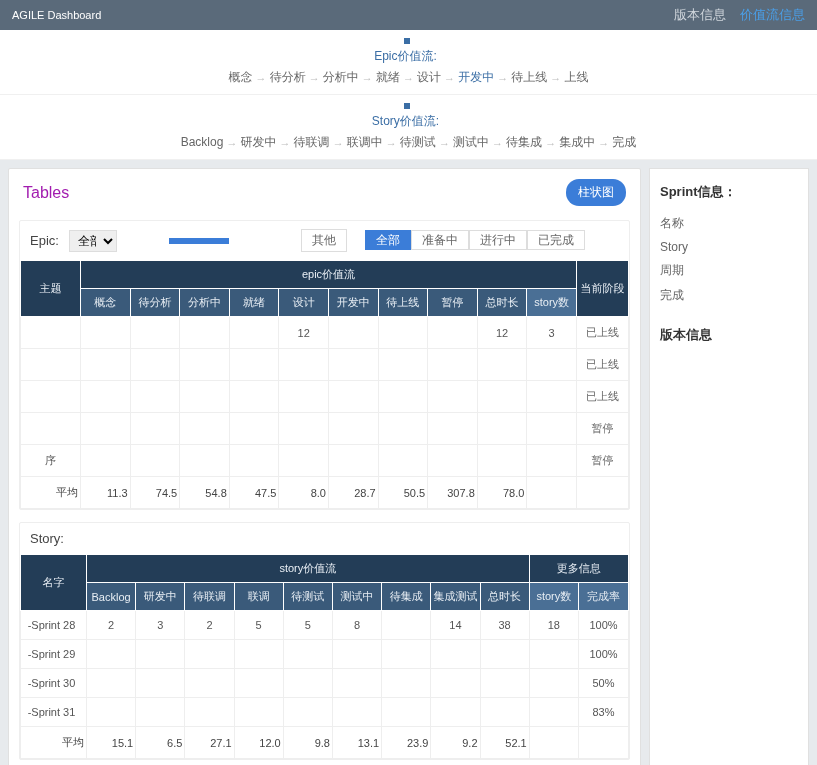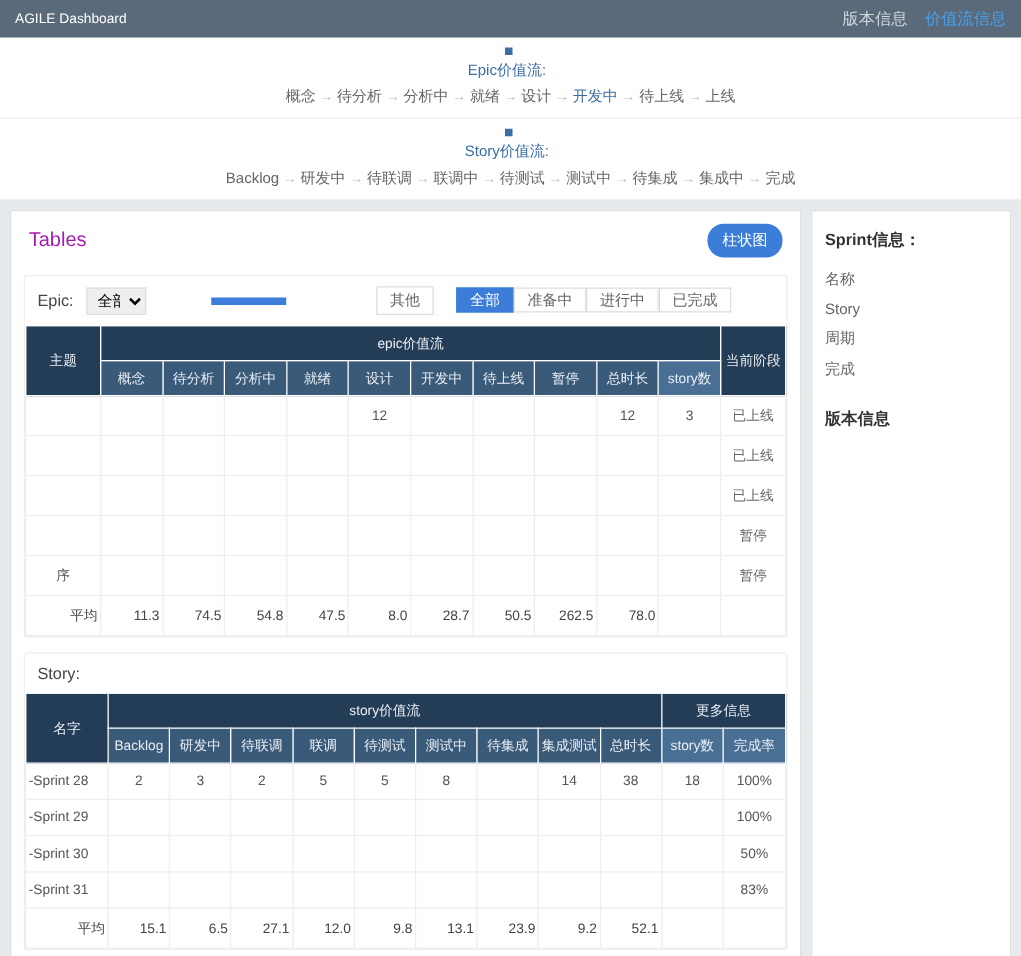--- a/index.html
+++ b/index.html
@@ -37,21 +37,21 @@
 tbody td { padding: 8px 2px; color: #555; border: 1px solid #eee; }
 tbody tr:first-child td { border-top: none; }
 td.state { color: #666; }
 .avg-row td { color: #444; text-align: right; }
 .right-col { width: 160px; background: #fff; border: 1px solid #e0e0e0; padding: 14px 10px; min-height: 640px; }
 .right-title { font-weight: bold; font-size: 13px; margin-bottom: 10px; }
 .right-item { font-size: 12px; color: #666; padding: 4px 0; }
 .right-section { font-weight: bold; margin-top: 18px; font-size: 13px; }
 .footer { text-align: right; padding: 8px 16px; font-size: 14px; color: #333; }
 .footer b { font-weight: bold; }
-.story-name { text-align: left; padding-right: 6px !important; }
+.story-name { text-align: center; padding-right: 6px !important; }
 </style>
 </head>
 <body>
 
 <div class="header">
   <span class="header-title">AGILE Dashboard</span>
   <div class="header-links">
     <a href="#">版本信息</a>
     <a href="#" class="active">价值流信息</a>
   </div>
@@ -197,21 +197,21 @@
               </tr>
               <tr class="avg-row">
                 <td>平均</td>
                 <td>11.3</td>
                 <td>74.5</td>
                 <td>54.8</td>
                 <td>47.5</td>
                 <td>8.0</td>
                 <td>28.7</td>
                 <td>50.5</td>
-                <td>262.5</td>
+                <td>307.8</td>
                 <td>78.0</td>
                 <td></td>
                 <td></td>
               </tr>
             </tbody>
         </table>
       </div>
 
       <div class="sub-panel">
         <div class="filter-row">

